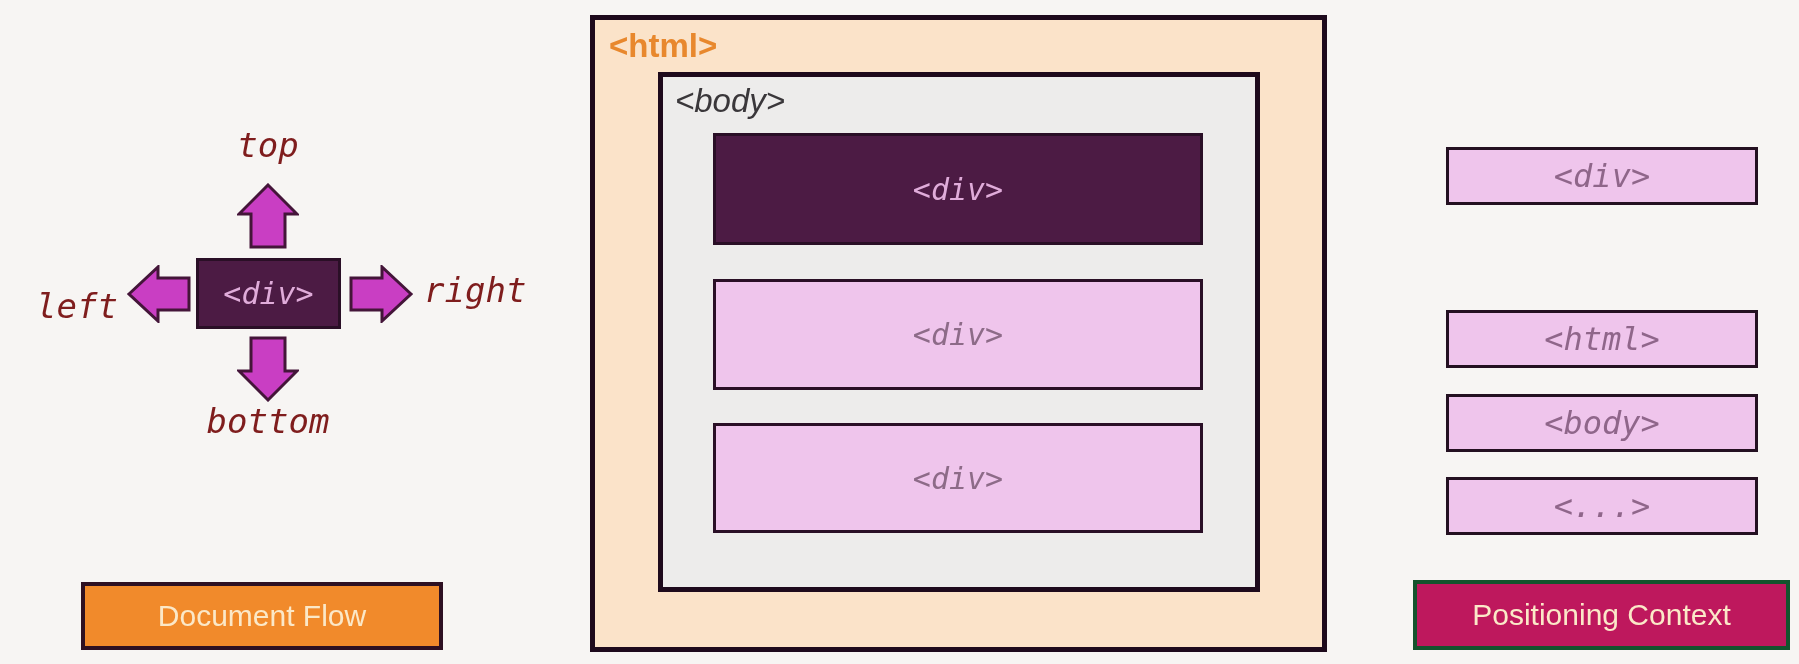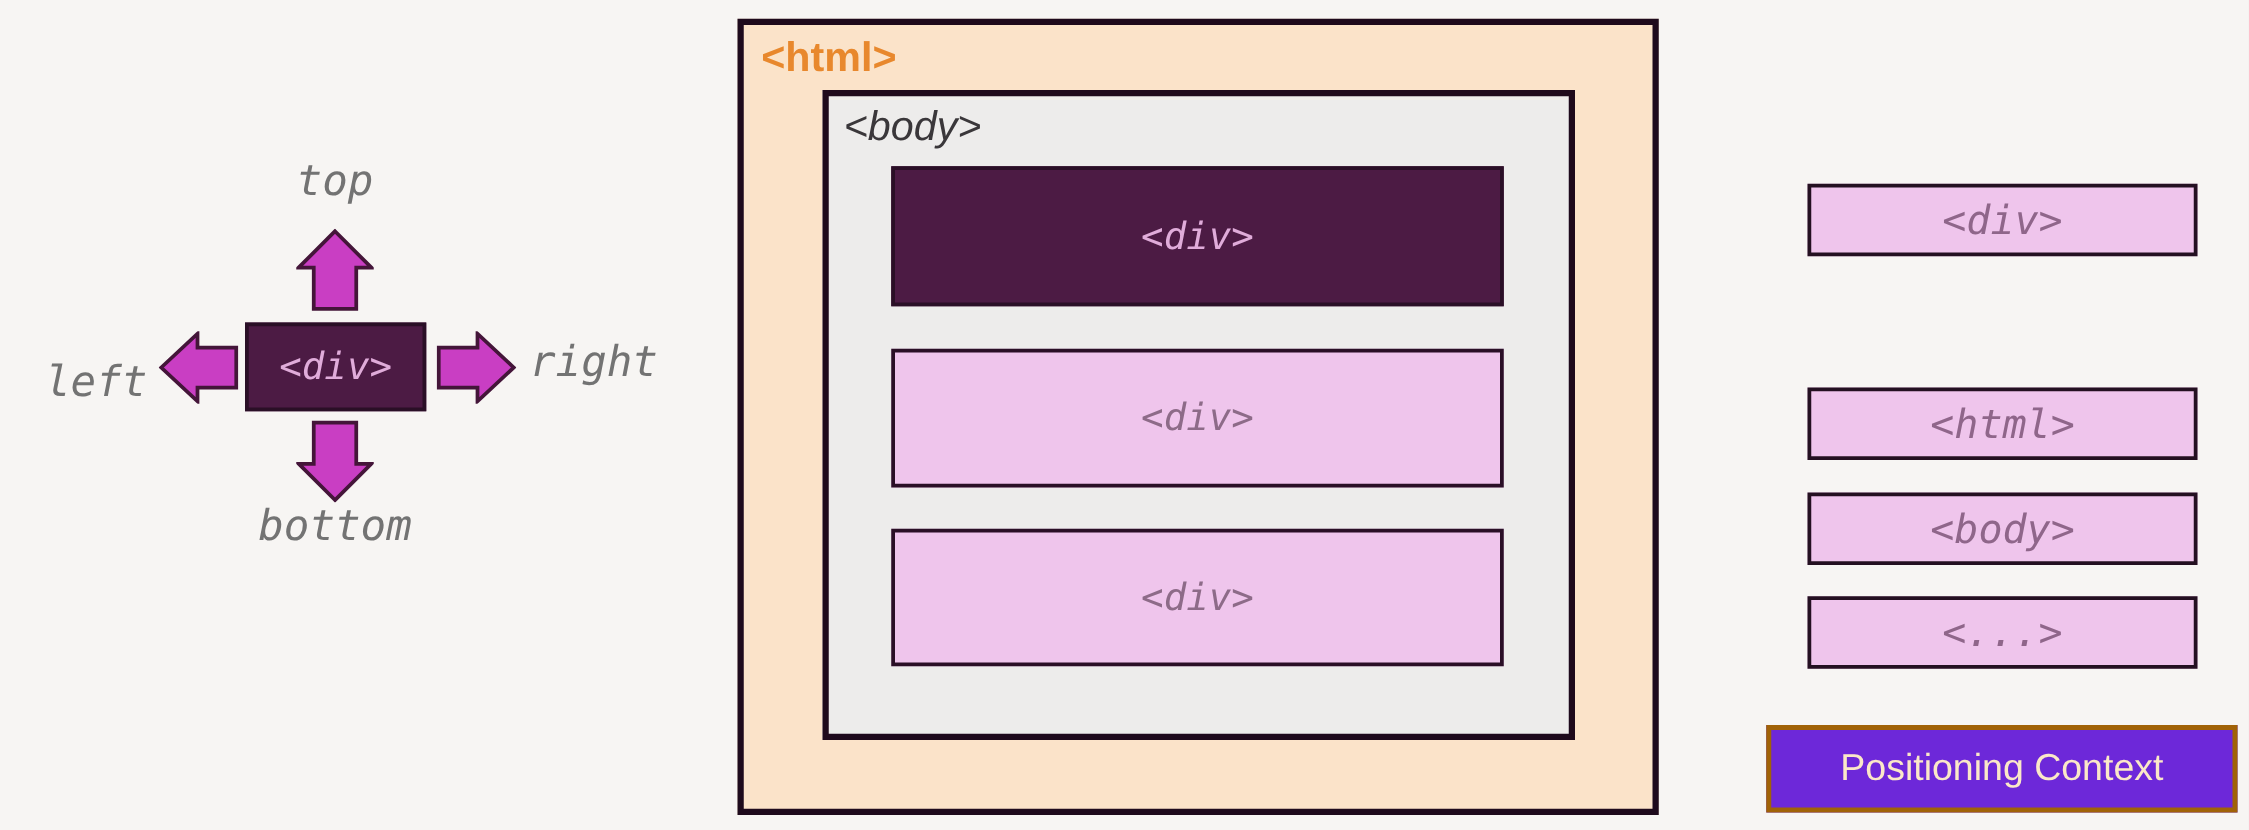--- a/index.html
+++ b/index.html
@@ -11,21 +11,21 @@
     background: #f7f5f3;
     overflow: hidden;
     font-family: "Liberation Sans", "DejaVu Sans", sans-serif;
   }
   .abs { position: absolute; box-sizing: border-box; }
   .mono { font-family: "DejaVu Sans Mono", "Liberation Mono", monospace; font-style: italic; }
   .center-flex { display: flex; align-items: center; justify-content: center; }
 
   
   .dir-label {
-    color: #737373;
+    color: #7f1d1d;
     font-size: 34px;
     line-height: 1;
     white-space: nowrap;
   }
   .cross-box {
     left: 196px; top: 258px; width: 145px; height: 71px;
     background: #4c1b44;
     border: 3px solid #2a0f26;
     color: #e0acda;
     font-size: 30px;
@@ -88,22 +88,22 @@
   
   .ctx-box {
     left: 1446px; width: 312px; height: 58px;
     background: #efc5ec;
     border: 3px solid #241021;
     color: #8f668a;
     font-size: 32px;
   }
   .ctx-title-box {
     left: 1413px; top: 580px; width: 377px; height: 70px;
-    background: #6d28d9;
-    border: 4px solid #a16207;
+    background: #be185d;
+    border: 4px solid #14532d;
     color: #fbe8c8;
     font-size: 30px;
   }
 </style>
 </head>
 <body>
 
 <div class="canvas">
 
   <div class="abs dir-label mono" style="left:268px; top:128px; transform:translateX(-50%);">top</div>
@@ -127,20 +127,23 @@
   </svg>
 
   <svg class="abs" style="left:349px; top:265px;" width="64" height="58" viewBox="0 0 64 58">
     <polygon points="62,29 33,2 33,13 2,13 2,45 33,45 33,56" fill="#c93ec3" stroke="#441539" stroke-width="3" stroke-linejoin="miter"></polygon>
   </svg>
 
   <div class="abs cross-box center-flex mono">
     <span>&lt;div&gt;</span>
   </div>
 
+  <div class="abs flow-title-box center-flex">
+    <span>Document Flow</span>
+  </div>
 
   <div class="abs html-panel">
     <div class="html-label">&lt;html&gt;</div>
 
     <div class="body-box">
       <div class="body-label mono" style="font-family:'Liberation Sans','DejaVu Sans',sans-serif;">&lt;body&gt;</div>
 
       <div class="child-div child-dark mono">
         <span>&lt;div&gt;</span>
       </div>

